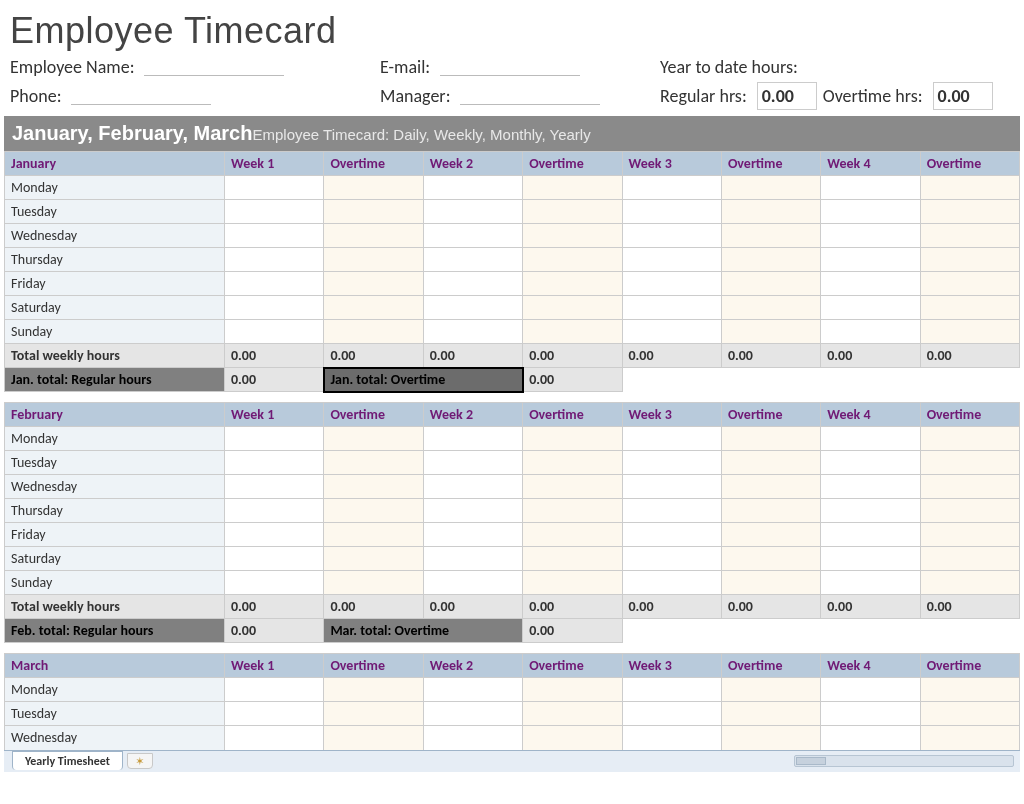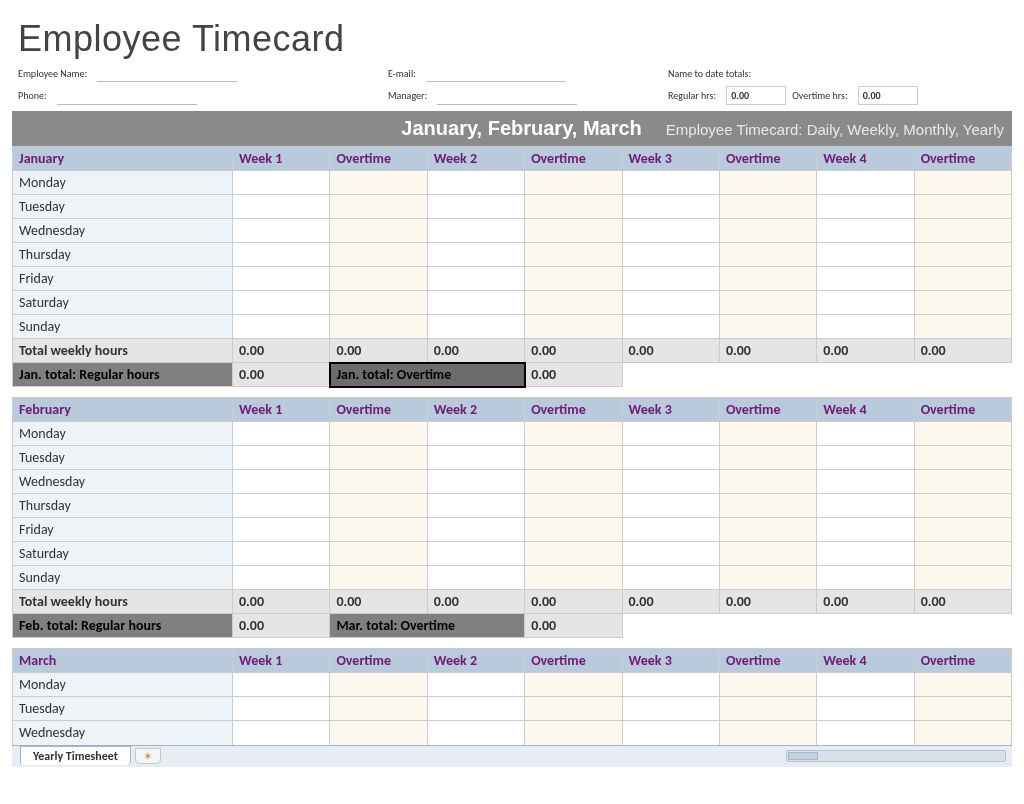--- a/index.html
+++ b/index.html
@@ -4,35 +4,35 @@
 <style>
   * { box-sizing: border-box; }
   body {
     margin: 0;
     font-family: Calibri, 'Segoe UI', Arial, sans-serif;
     font-size: 13px;
     background: #fff;
     color: #333;
     width: 1024px;
   }
-  .page { padding: 12px; }
+  .page { padding: 4px; }
   .title {
     font-family: 'Century Gothic', 'Segoe UI Light', Arial, sans-serif;
     font-size: 36px;
     font-weight: 300;
     color: #444;
     padding: 6px 6px 0 6px;
     letter-spacing: 0.5px;
   }
   .header-fields {
     display: grid;
     grid-template-columns: 370px 280px 374px;
     padding: 4px 6px 6px 6px;
     row-gap: 4px;
-    font-size: 10px;
+    font-size: 18px;
     color: #333;
   }
   .field { display: flex; align-items: center; }
   .field label { margin-right: 4px; white-space: nowrap; }
   .underline {
     flex: 0 0 auto;
     width: 140px;
     border-bottom: 1px solid #bbb;
     height: 18px;
     margin-left: 6px;
@@ -45,22 +45,20 @@
     border: 1px solid #ccc;
     background: #fff;
     font-weight: 700;
   }
   .section-banner {
     background: #8a8a8a;
     color: #fff;
     display: flex;
     align-items: baseline;
     padding: 6px 8px;
-    gap: 24px;
-    justify-content: flex-end;
   }
   .section-banner .months {
     font-family: 'Century Gothic', 'Segoe UI', Arial, sans-serif;
     font-size: 20px;
     font-weight: 700;
   }
   .section-banner .subtitle {
     font-family: 'Century Gothic', 'Segoe UI', Arial, sans-serif;
     font-size: 15px;
     color: #e8e8e8;
@@ -172,21 +170,21 @@
   <div class="header-fields">
     <div class="field">
       <label>Employee Name:</label>
       <span class="underline"></span>
     </div>
     <div class="field">
       <label>E-mail:</label>
       <span class="underline"></span>
     </div>
     <div class="field">
-      <label>Name to date totals:</label>
+      <label>Year to date hours:</label>
     </div>
 
     <div class="field">
       <label>Phone:</label>
       <span class="underline"></span>
     </div>
     <div class="field">
       <label>Manager:</label>
       <span class="underline"></span>
     </div>

